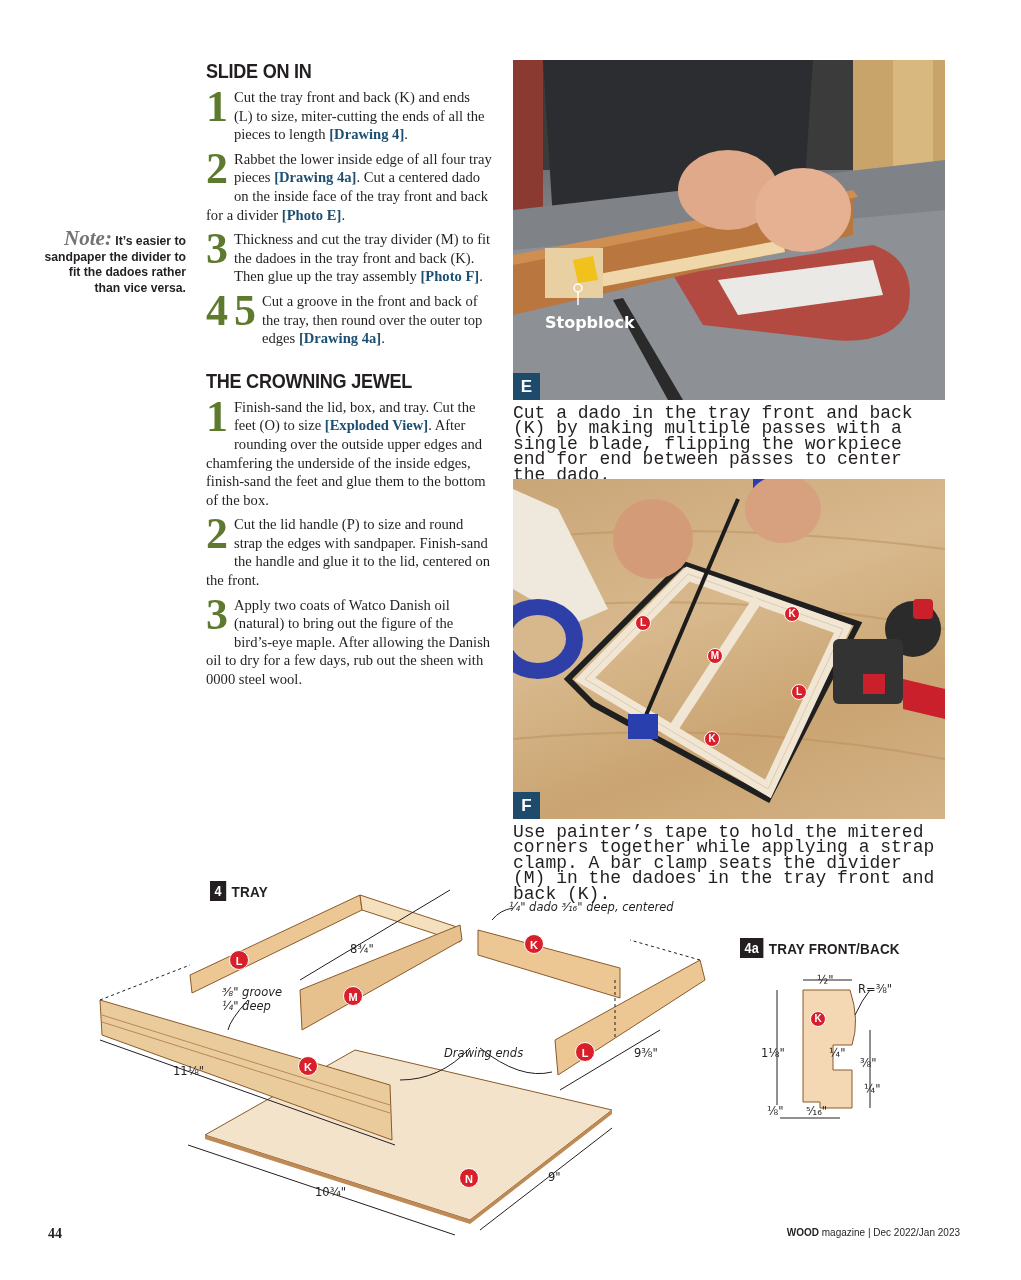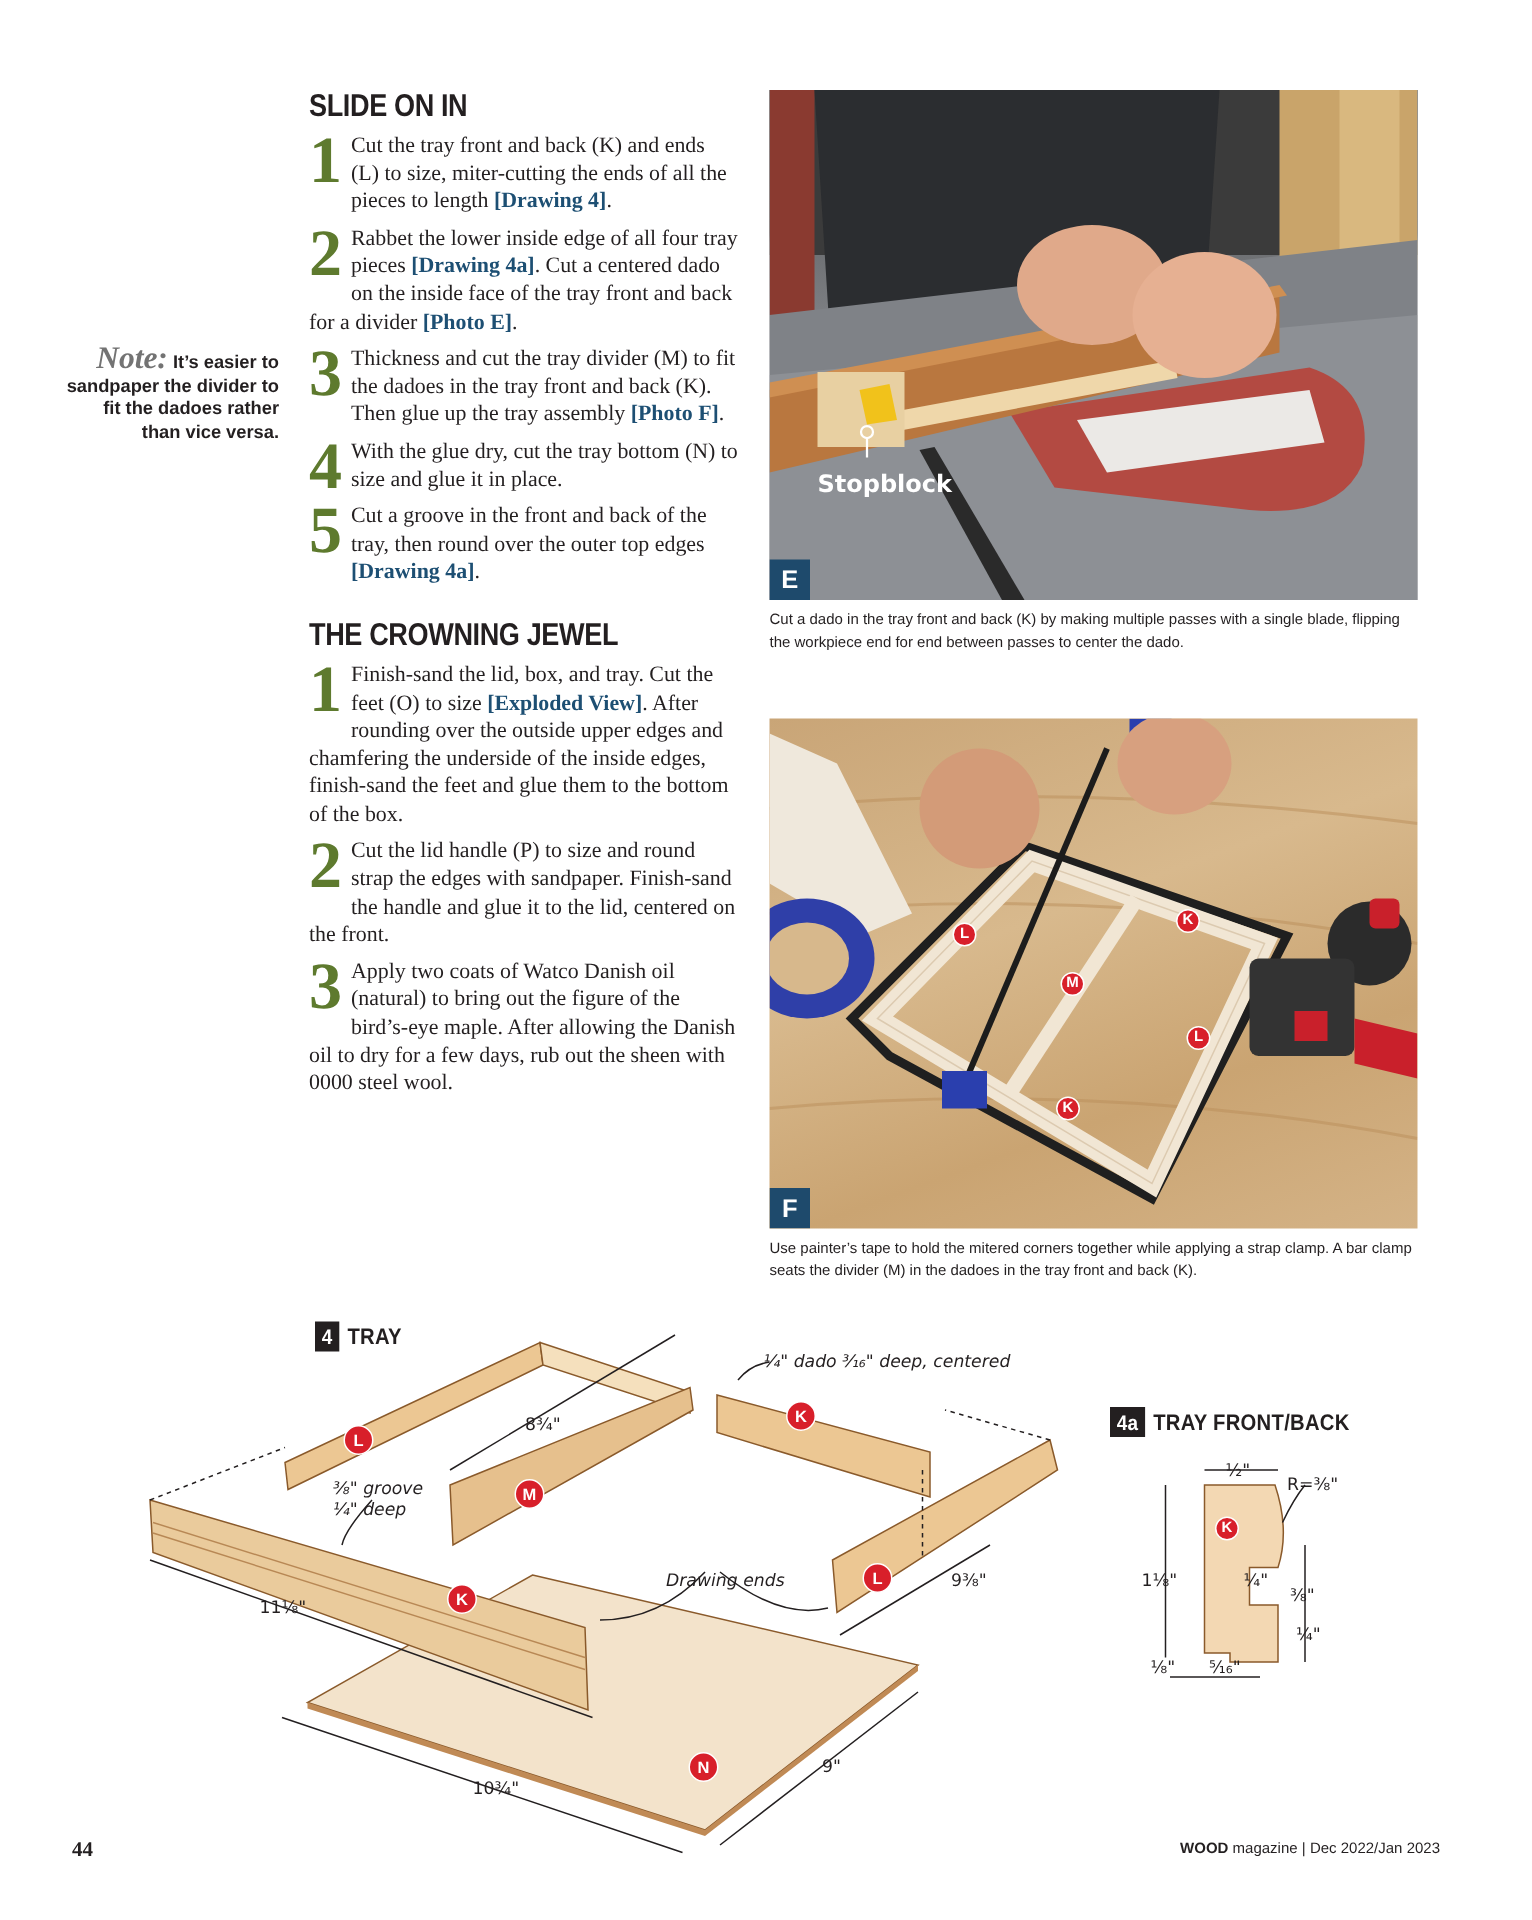--- a/index.html
+++ b/index.html
@@ -35,21 +35,21 @@
   .photo-f { top: 479px; height: 340px;
     background: linear-gradient(160deg, #c9a577 0%, #d8b98d 40%, #caa472 70%, #d4b387 100%);
   }
   .plabel {
     position: absolute; left: 0; bottom: 0; width: 27px; height: 27px; background: #1e4a6c;
     color: #fff; font-family: "Liberation Sans", sans-serif; font-weight: 700; font-size: 17px;
     line-height: 27px; text-align: center;
   }
   .caption {
     position: absolute; left: 513px; width: 432px;
-    font-family: Liberation Sans, sans-serif; font-size: 10px; line-height: 15.4px; color: #231f20;
+    font-family: Liberation Mono, monospace; font-size: 18px; line-height: 15.4px; color: #231f20;
   }
   .cap-e { top: 406px; }
   .cap-f { top: 825px; }
 
   .callout {
     position: absolute; width: 20px; height: 20px; border-radius: 50%; background: #d81f2a;
     color: #fff; font-family: "Liberation Sans", sans-serif; font-weight: 700; font-size: 11px;
     line-height: 20px; text-align: center; border: 1.5px solid #fff;
   }
   .callout.sm { width: 16px; height: 16px; font-size: 10px; line-height: 14px; }
@@ -86,21 +86,20 @@
     <span>Rabbet the lower inside edge of all four tray pieces </span><span class="link">[Drawing 4a]</span><span>. Cut a centered dado on the inside face of the tray front and back for a divider </span><span class="link">[Photo E]</span><span>.</span>
   </div>
 
   <div class="step">
     <span class="dc">3</span>
     <span>Thickness and cut the tray divider (M) to fit the dadoes in the tray front and back (K). Then glue up the tray assembly </span><span class="link">[Photo F]</span><span>.</span>
   </div>
 
   <div class="step">
     <span class="dc">4</span>
-    <span>With the glue dry, cut the tray bottom (N) to size and glue it in place.</span>
   </div>
 
   <div class="step">
     <span class="dc">5</span>
     <span>Cut a groove in the front and back of the tray, then round over the outer top edges </span><span class="link">[Drawing 4a]</span><span>.</span>
   </div>
 
   <div class="heading" style="margin-top:20px;">THE CROWNING JEWEL</div>
 
   <div class="step">

